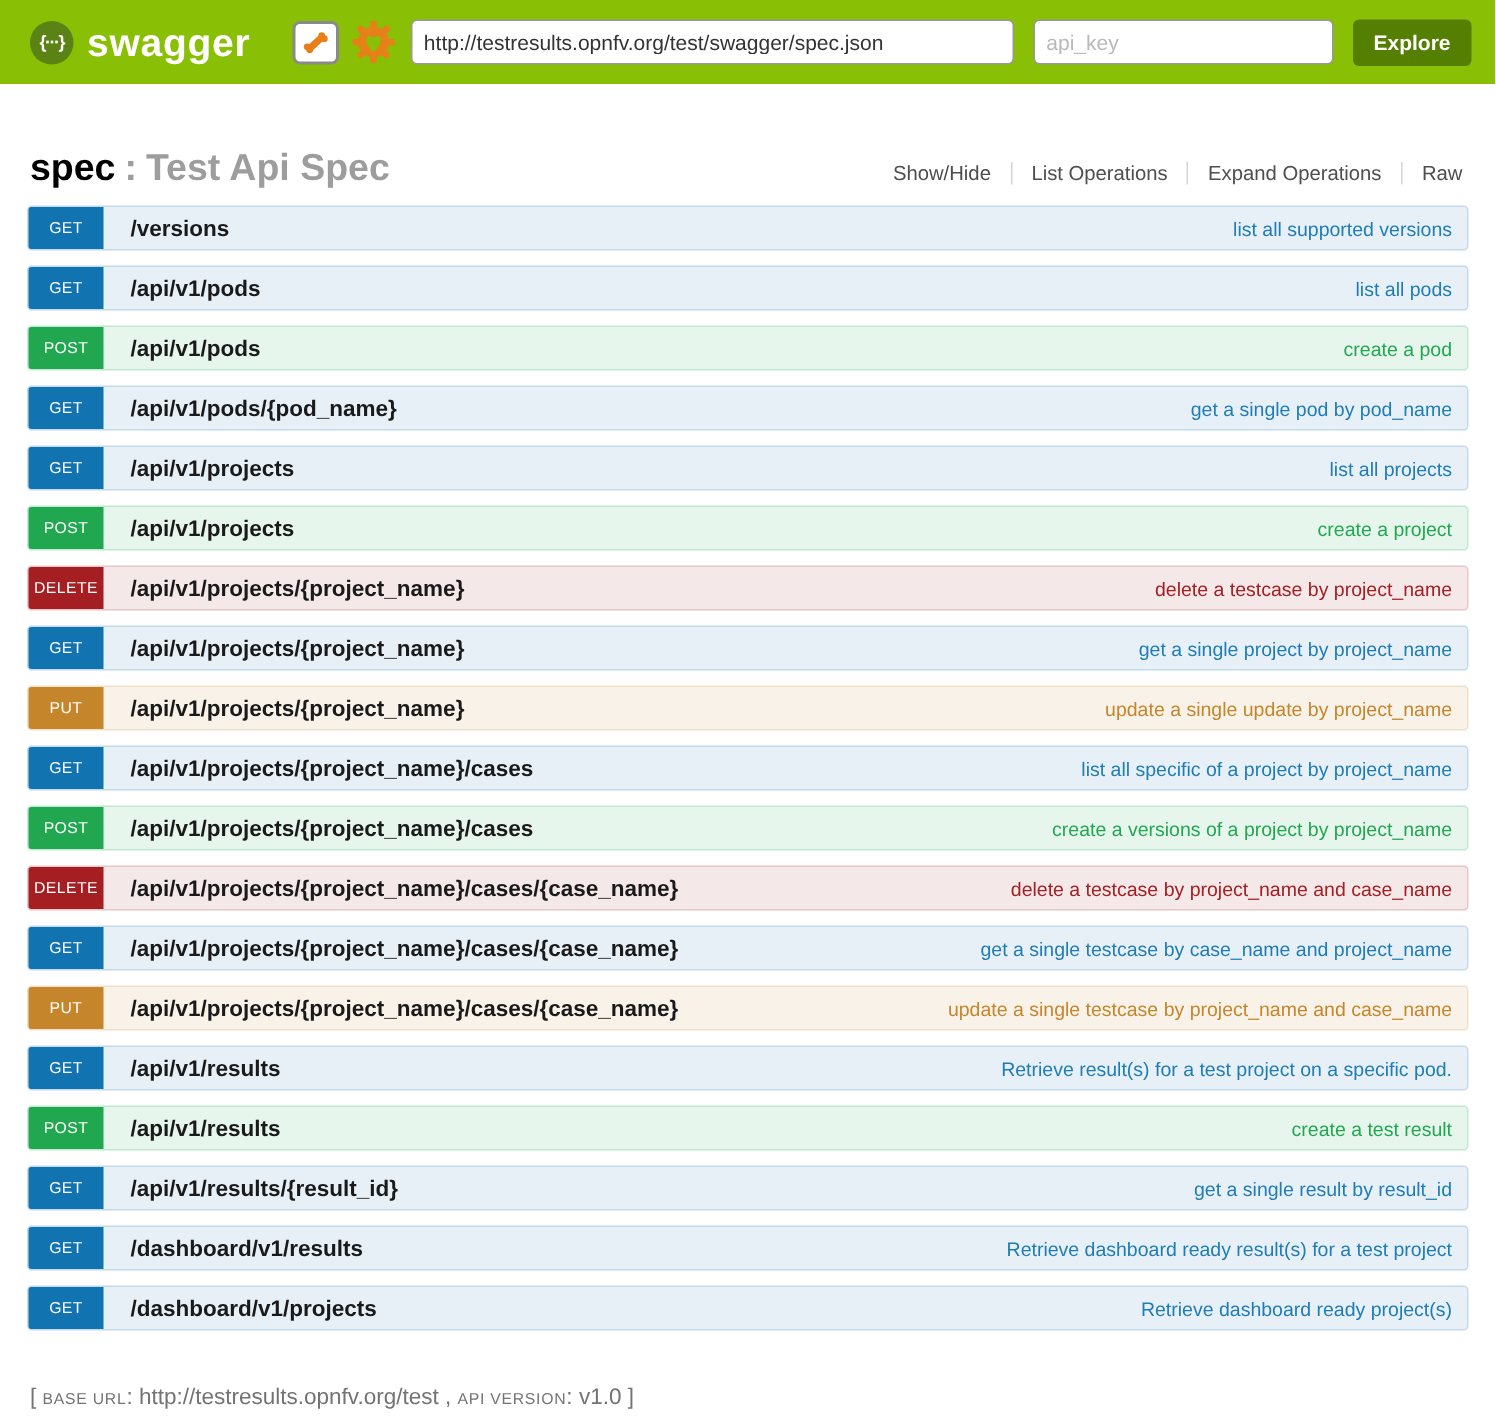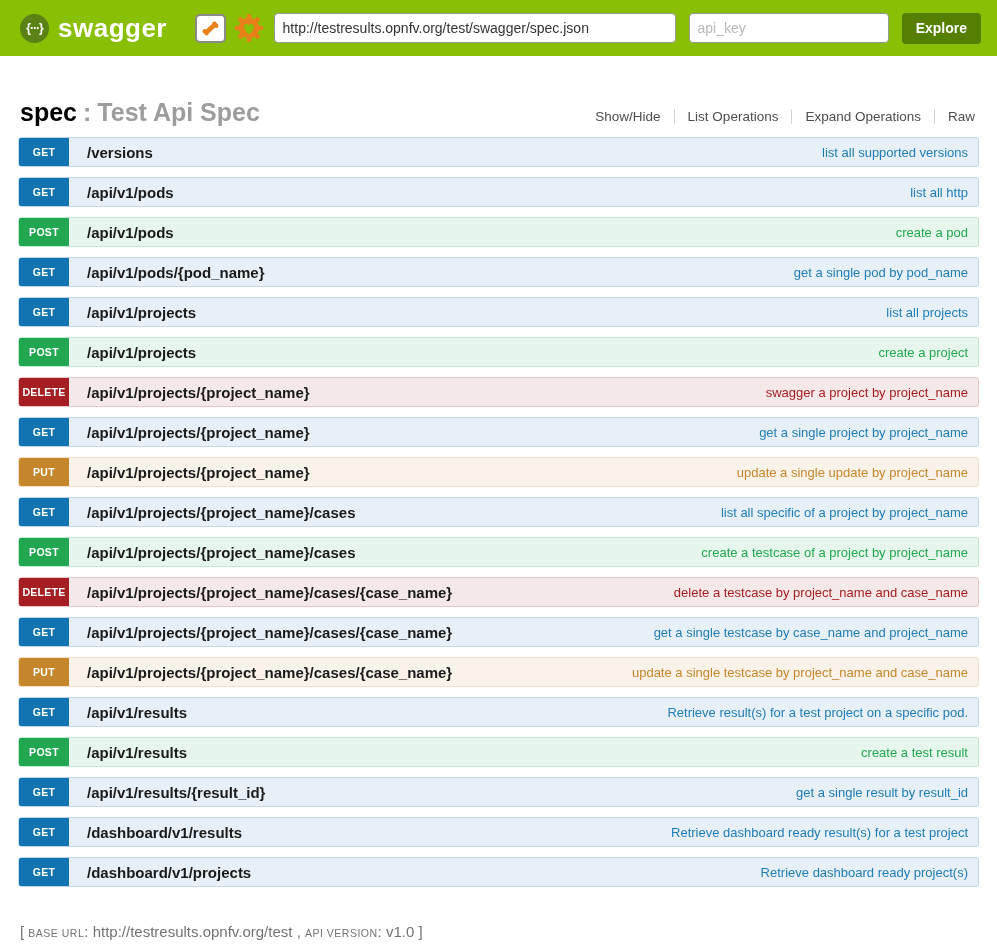--- a/index.html
+++ b/index.html
@@ -69,21 +69,21 @@
   
   .endpoints { list-style: none; margin: 10px 18px 0 18px; }
   .endpoint {
     height: 30px; margin-bottom: 10px;
     border: 1px solid transparent; border-radius: 3px;
     display: flex; align-items: center; cursor: pointer;
   }
   .method {
     width: 50px; align-self: stretch; flex: 0 0 50px;
     border-radius: 2px 0 0 2px;
-    color: #fff; font-size: 10.5px; font-weight: bold;
+    color: #fff; font-size: 10.5px; font-weight: normal;
     display: flex; align-items: center; justify-content: center;
     text-transform: uppercase; letter-spacing: .3px;
   }
   .path {
     margin-left: 18px; font-size: 15px; font-weight: bold; color: #1a1a1a;
     text-decoration: none;
   }
   .desc {
     margin-left: auto; padding-right: 10px; font-size: 13px;
     text-decoration: none; white-space: nowrap;
@@ -157,21 +157,21 @@
 
 <ul class="endpoints">
     <li class="endpoint" style="background: rgb(231, 240, 247); border-color: rgb(195, 217, 236);">
     <span class="method" style="background: rgb(17, 115, 176);">GET</span>
     <a class="path">/versions</a>
     <a class="desc" style="color: rgb(31, 124, 181);">list all supported versions</a>
   </li>
     <li class="endpoint" style="background: rgb(231, 240, 247); border-color: rgb(195, 217, 236);">
     <span class="method" style="background: rgb(17, 115, 176);">GET</span>
     <a class="path">/api/v1/pods</a>
-    <a class="desc" style="color: rgb(31, 124, 181);">list all http</a>
+    <a class="desc" style="color: rgb(31, 124, 181);">list all pods</a>
   </li>
     <li class="endpoint" style="background: rgb(231, 246, 237); border-color: rgb(195, 232, 209);">
     <span class="method" style="background: rgb(34, 167, 81);">POST</span>
     <a class="path">/api/v1/pods</a>
     <a class="desc" style="color: rgb(34, 167, 81);">create a pod</a>
   </li>
     <li class="endpoint" style="background: rgb(231, 240, 247); border-color: rgb(195, 217, 236);">
     <span class="method" style="background: rgb(17, 115, 176);">GET</span>
     <a class="path">/api/v1/pods/{pod_name}</a>
     <a class="desc" style="color: rgb(31, 124, 181);">get a single pod by pod_name</a>
@@ -182,41 +182,41 @@
     <a class="desc" style="color: rgb(31, 124, 181);">list all projects</a>
   </li>
     <li class="endpoint" style="background: rgb(231, 246, 237); border-color: rgb(195, 232, 209);">
     <span class="method" style="background: rgb(34, 167, 81);">POST</span>
     <a class="path">/api/v1/projects</a>
     <a class="desc" style="color: rgb(34, 167, 81);">create a project</a>
   </li>
     <li class="endpoint" style="background: rgb(245, 232, 232); border-color: rgb(232, 198, 199);">
     <span class="method" style="background: rgb(164, 30, 34);">DELETE</span>
     <a class="path">/api/v1/projects/{project_name}</a>
-    <a class="desc" style="color: rgb(164, 30, 34);">swagger a project by project_name</a>
+    <a class="desc" style="color: rgb(164, 30, 34);">delete a testcase by project_name</a>
   </li>
     <li class="endpoint" style="background: rgb(231, 240, 247); border-color: rgb(195, 217, 236);">
     <span class="method" style="background: rgb(17, 115, 176);">GET</span>
     <a class="path">/api/v1/projects/{project_name}</a>
     <a class="desc" style="color: rgb(31, 124, 181);">get a single project by project_name</a>
   </li>
     <li class="endpoint" style="background: rgb(249, 242, 233); border-color: rgb(240, 224, 202);">
     <span class="method" style="background: rgb(197, 134, 43);">PUT</span>
     <a class="path">/api/v1/projects/{project_name}</a>
     <a class="desc" style="color: rgb(197, 134, 43);">update a single update by project_name</a>
   </li>
     <li class="endpoint" style="background: rgb(231, 240, 247); border-color: rgb(195, 217, 236);">
     <span class="method" style="background: rgb(17, 115, 176);">GET</span>
     <a class="path">/api/v1/projects/{project_name}/cases</a>
     <a class="desc" style="color: rgb(31, 124, 181);">list all specific of a project by project_name</a>
   </li>
     <li class="endpoint" style="background: rgb(231, 246, 237); border-color: rgb(195, 232, 209);">
     <span class="method" style="background: rgb(34, 167, 81);">POST</span>
     <a class="path">/api/v1/projects/{project_name}/cases</a>
-    <a class="desc" style="color: rgb(34, 167, 81);">create a testcase of a project by project_name</a>
+    <a class="desc" style="color: rgb(34, 167, 81);">create a versions of a project by project_name</a>
   </li>
     <li class="endpoint" style="background: rgb(245, 232, 232); border-color: rgb(232, 198, 199);">
     <span class="method" style="background: rgb(164, 30, 34);">DELETE</span>
     <a class="path">/api/v1/projects/{project_name}/cases/{case_name}</a>
     <a class="desc" style="color: rgb(164, 30, 34);">delete a testcase by project_name and case_name</a>
   </li>
     <li class="endpoint" style="background: rgb(231, 240, 247); border-color: rgb(195, 217, 236);">
     <span class="method" style="background: rgb(17, 115, 176);">GET</span>
     <a class="path">/api/v1/projects/{project_name}/cases/{case_name}</a>
     <a class="desc" style="color: rgb(31, 124, 181);">get a single testcase by case_name and project_name</a>

